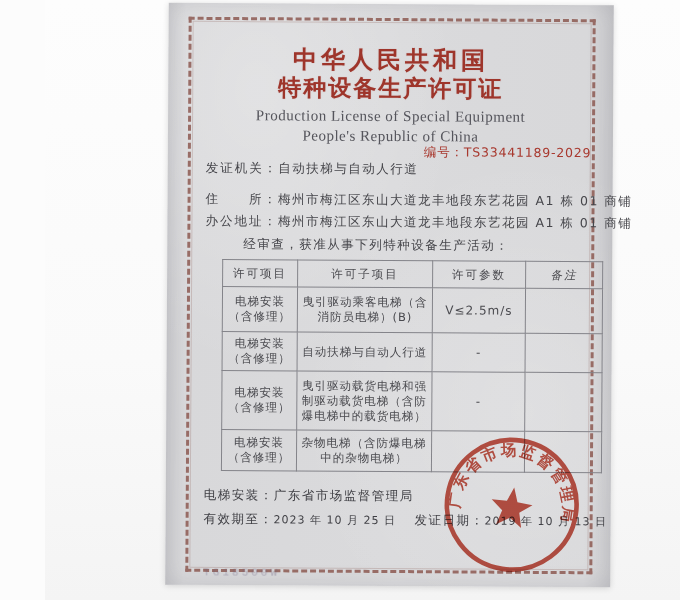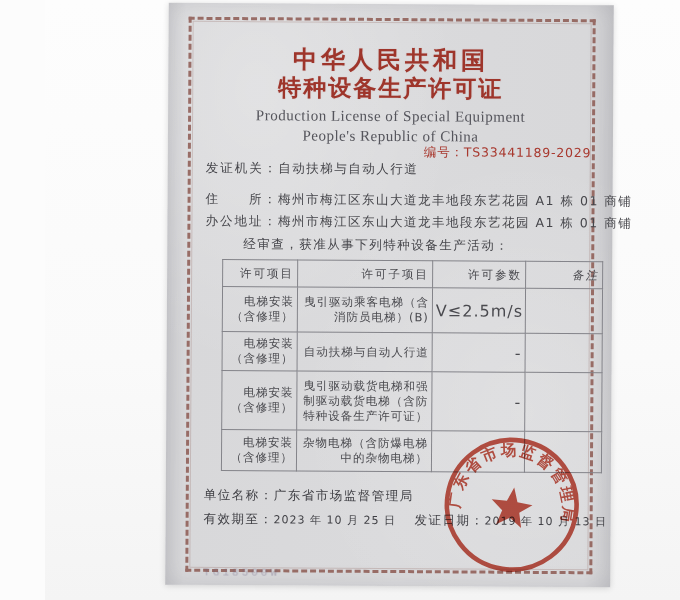--- a/index.html
+++ b/index.html
@@ -39,28 +39,28 @@
   .field .lbl{letter-spacing:2px;}
   .f1{top:157px;} .f2{top:188px;} .f3{top:210px;}
   .statement{position:absolute;left:76px;top:233px;font-size:12.5px;letter-spacing:1.5px;color:#46464b;}
   table.lic{
     position:absolute;left:55px;top:256px;width:352px;
     border-collapse:collapse;table-layout:fixed;
     font-size:11.5px;color:#4a4a4f;
   }
   table.lic td,table.lic th{
     border:1px solid #84848a;
-    text-align:right;vertical-align:middle;
+    text-align:center;vertical-align:middle;
     padding:2px 3px;letter-spacing:1px;font-weight:normal;
     white-space:pre-line;line-height:15px;
   }
   table.lic th{height:22px;letter-spacing:2px;}
   .c1{width:68px;} .c2{width:128px;} .c3{width:86px;} .c4{width:70px;font-style:italic;}
   .r1 td{height:40px;} .r2 td{height:34px;} .r3 td{height:54px;} .r4 td{height:36px;}
-  .param{font-size:16px;letter-spacing:.5px;}
+  .param{font-size:12px;letter-spacing:.5px;}
   .foot-line{position:absolute;left:38px;font-size:12.5px;letter-spacing:1.5px;white-space:nowrap;color:#3f3f44;}
   .issuer{top:484px;}
   .validity{top:508px;}
   .issue-date{position:absolute;left:249px;top:508px;font-size:12.5px;letter-spacing:1.5px;white-space:nowrap;color:#3f3f44;}
   .date-val{font-size:11px;letter-spacing:1px;}
   .seal{
     position:absolute;left:274px;top:428px;width:144px;height:144px;
     opacity:.88;mix-blend-mode:multiply;transform:rotate(8deg);
     pointer-events:none;
   }
@@ -114,36 +114,36 @@
 （含修理）</td>
         <td>自动扶梯与自动人行道</td>
         <td class="param">-</td>
         <td></td>
       </tr>
       <tr class="r3">
         <td>电梯安装
 （含修理）</td>
         <td>曳引驱动载货电梯和强
 制驱动载货电梯（含防
-特种设备生产许可证）</td>
+爆电梯中的载货电梯）</td>
         <td class="param">-</td>
         <td></td>
       </tr>
       <tr class="r4">
         <td>电梯安装
 （含修理）</td>
         <td>杂物电梯（含防爆电梯
 中的杂物电梯）</td>
         <td class="param"></td>
         <td></td>
       </tr>
     </tbody>
       </table>
 
-    <div class="foot-line issuer"><span>单位名称：</span><span>广东省市场监督管理局</span></div>
+    <div class="foot-line issuer"><span>电梯安装：</span><span>广东省市场监督管理局</span></div>
     <div class="foot-line validity"><span>有效期至：</span><span class="date-val">2023 年 10 月 25 日</span></div>
     <div class="issue-date"><span>发证日期：</span><span class="date-val">2019 年 10 月 13 日</span></div>
 
     <svg class="seal" viewBox="0 0 140 140">
       <circle cx="70" cy="70" r="63" fill="none" stroke="#c2402f" stroke-width="4.5"></circle>
       <polygon points="70,53 75.2,66.9 90,67.5 78.4,76.7 82.3,91 70,82.8 57.7,91 61.6,76.7 50,67.5 64.8,66.9" fill="#c2402f"></polygon>
       <path id="sealArc" d="M 22,86 A 50,50 0 1 1 118,86" fill="none"></path>
       <text font-size="15" fill="#c2402f" letter-spacing="2.5" font-weight="bold" font-family="DejaVu Sans, sans-serif">
         <textPath href="#sealArc" startOffset="50%" text-anchor="middle">广东省市场监督管理局</textPath>
       </text>

